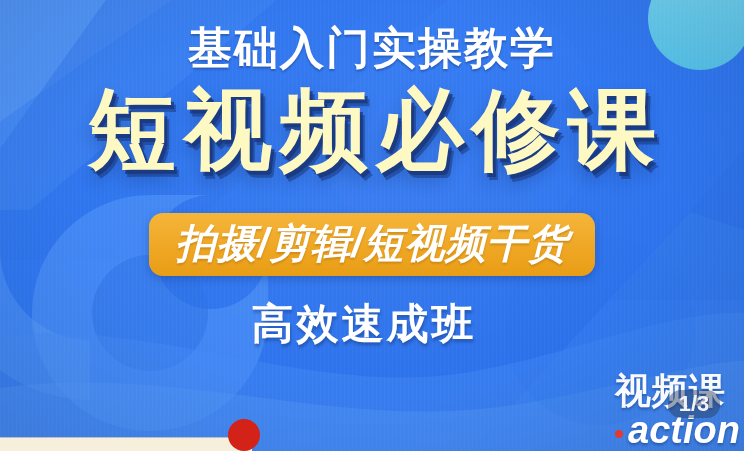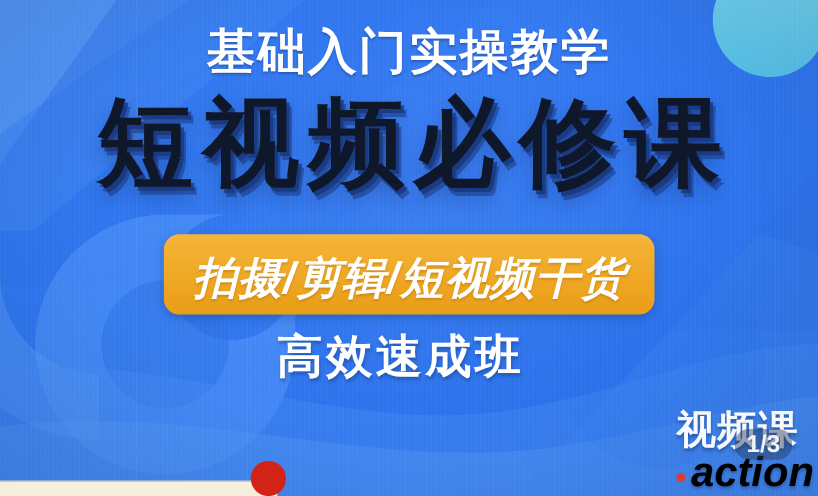--- a/index.html
+++ b/index.html
@@ -70,21 +70,21 @@
     line-height: 1;
     text-shadow: 0 2px 2px rgba(20,50,110,0.40);
   }
 
   .main-title {
     position: absolute;
     top: 86px;
     left: 0;
     right: 0;
     text-align: center;
-    color: #0f172a;
+    color: #fef9c3;
     font-size: 88px;
     font-weight: bold;
     line-height: 1;
     letter-spacing: 8px;
     text-indent: 8px;
     text-shadow:
        3px 4px 0 rgba(24,52,120,0.75),
        5px 7px 0 rgba(20,44,104,0.45),
        0 10px 16px rgba(12,34,86,0.30);
   }
@@ -93,21 +93,21 @@
     position: absolute;
     top: 213px;
     left: 0;
     right: 0;
     display: flex;
     justify-content: center;
   }
   .band {
     background: linear-gradient(180deg, #f5b53a 0%, #efa724 55%, #e99d16 100%);
     border-radius: 14px;
-    padding: 19px 26px 12px 26px;
+    padding: 9px 26px 12px 26px;
     box-shadow: 0 3px 8px rgba(16,40,96,0.28);
   }
   .band-text {
     color: #ffffff;
     font-size: 40px;
     font-weight: bold;
     font-style: italic;
     line-height: 1.05;
     letter-spacing: 1px;
     white-space: nowrap;
@@ -153,21 +153,21 @@
   }
   .logo-dot {
     width: 8px;
     height: 8px;
     border-radius: 50%;
     background: #e23a2e;
     flex: 0 0 auto;
     margin-top: 8px;
   }
   .logo-en {
-    color: #000000;
+    color: #ffffff;
     font-size: 38px;
     font-style: italic;
     font-weight: bold;
     letter-spacing: 0px;
     text-shadow: 0 2px 3px rgba(16,42,98,0.45);
   }
 
   
   .page-badge {
     position: absolute;

